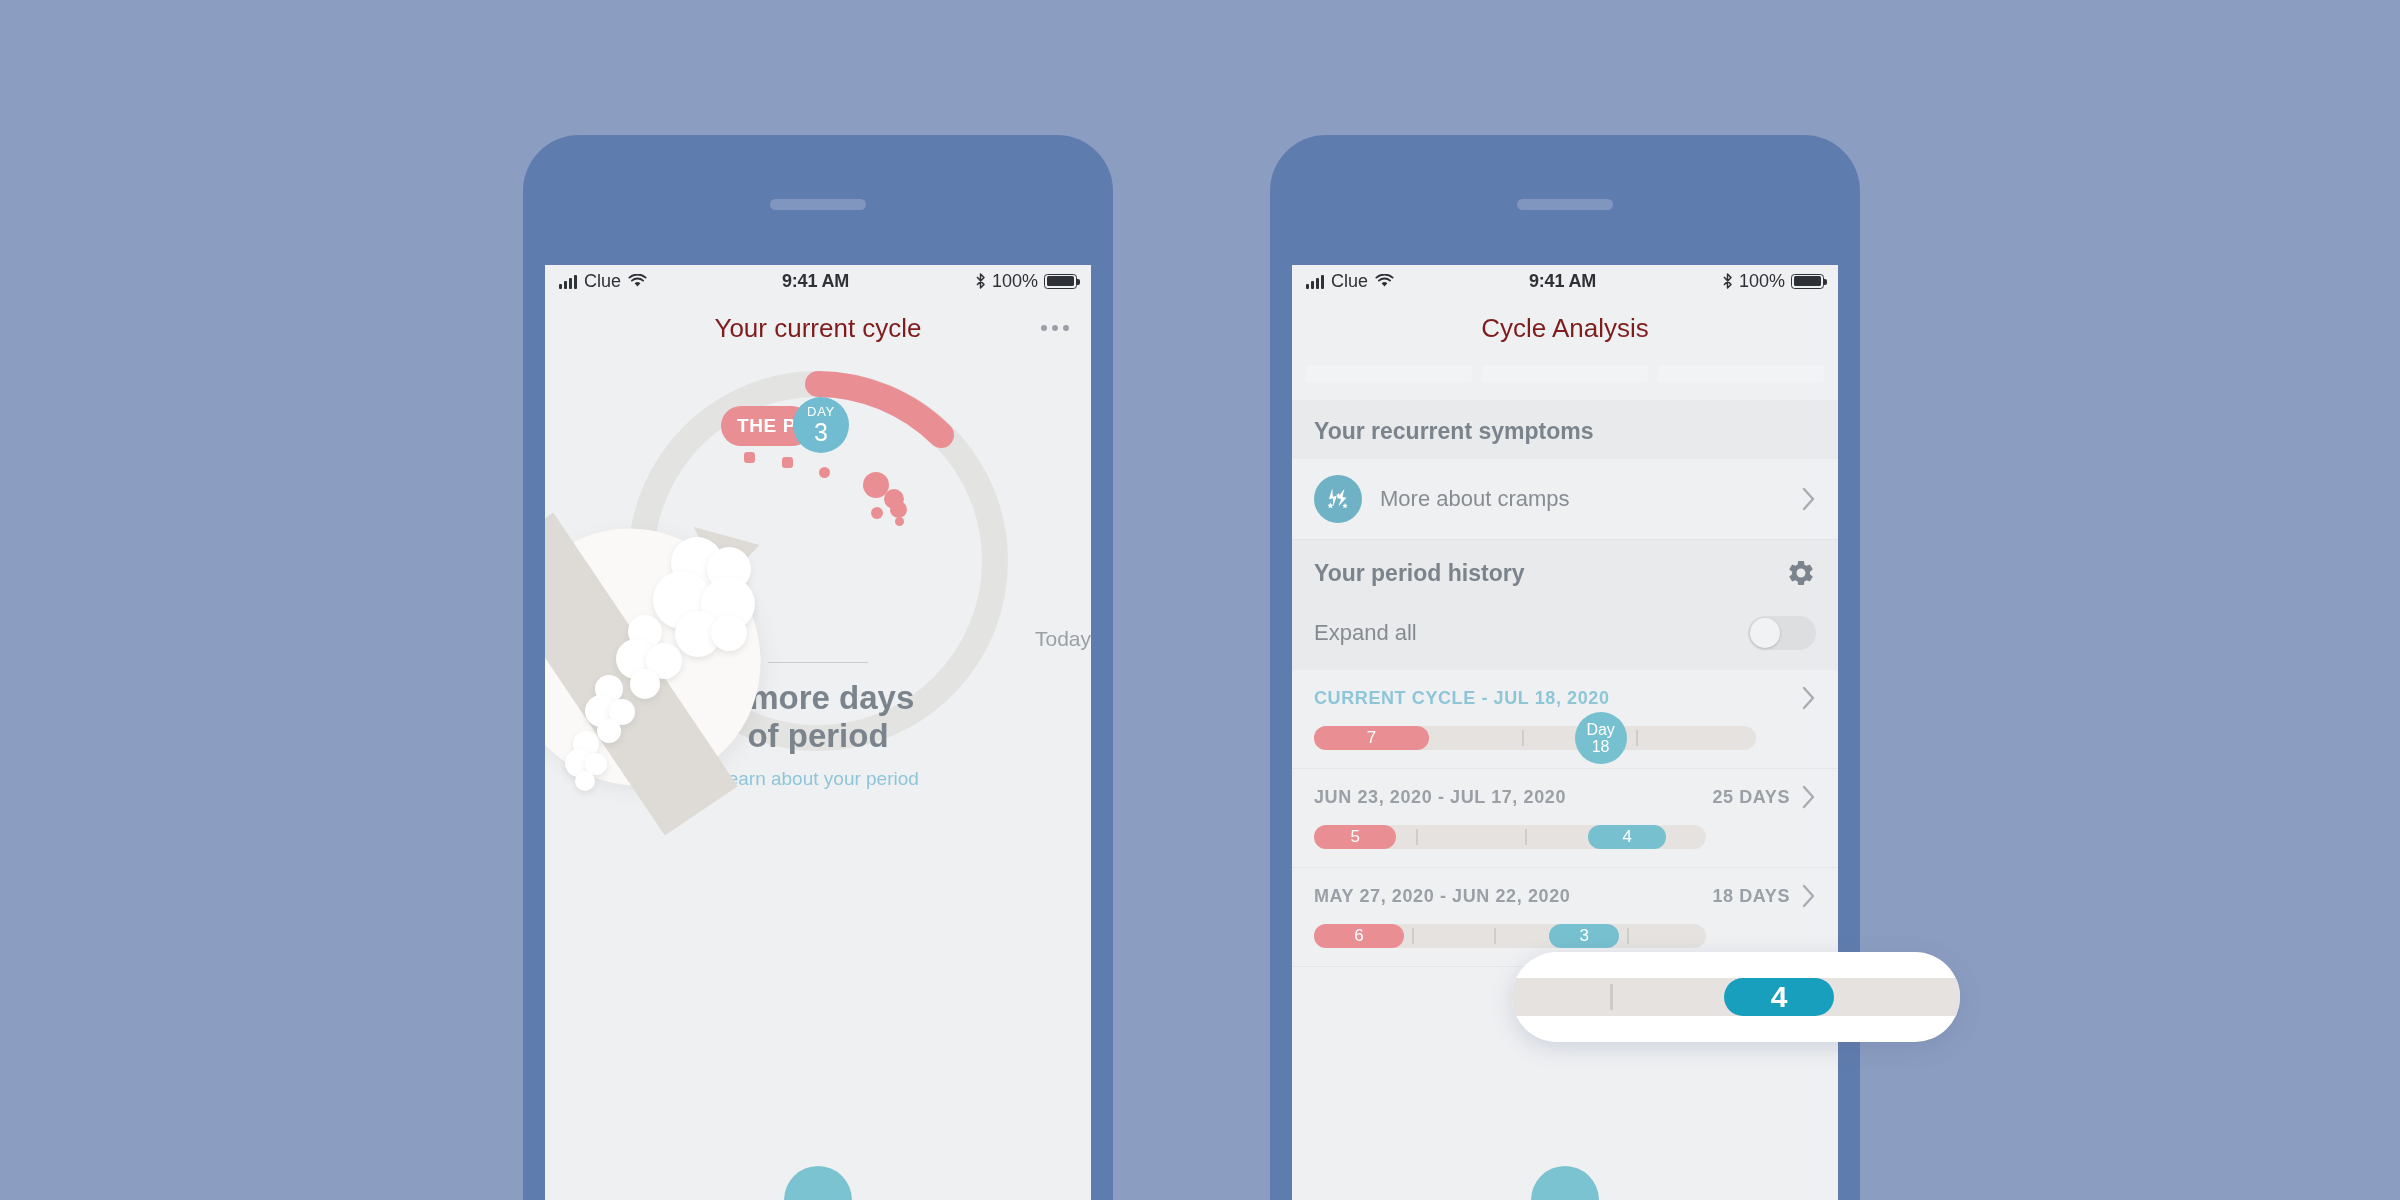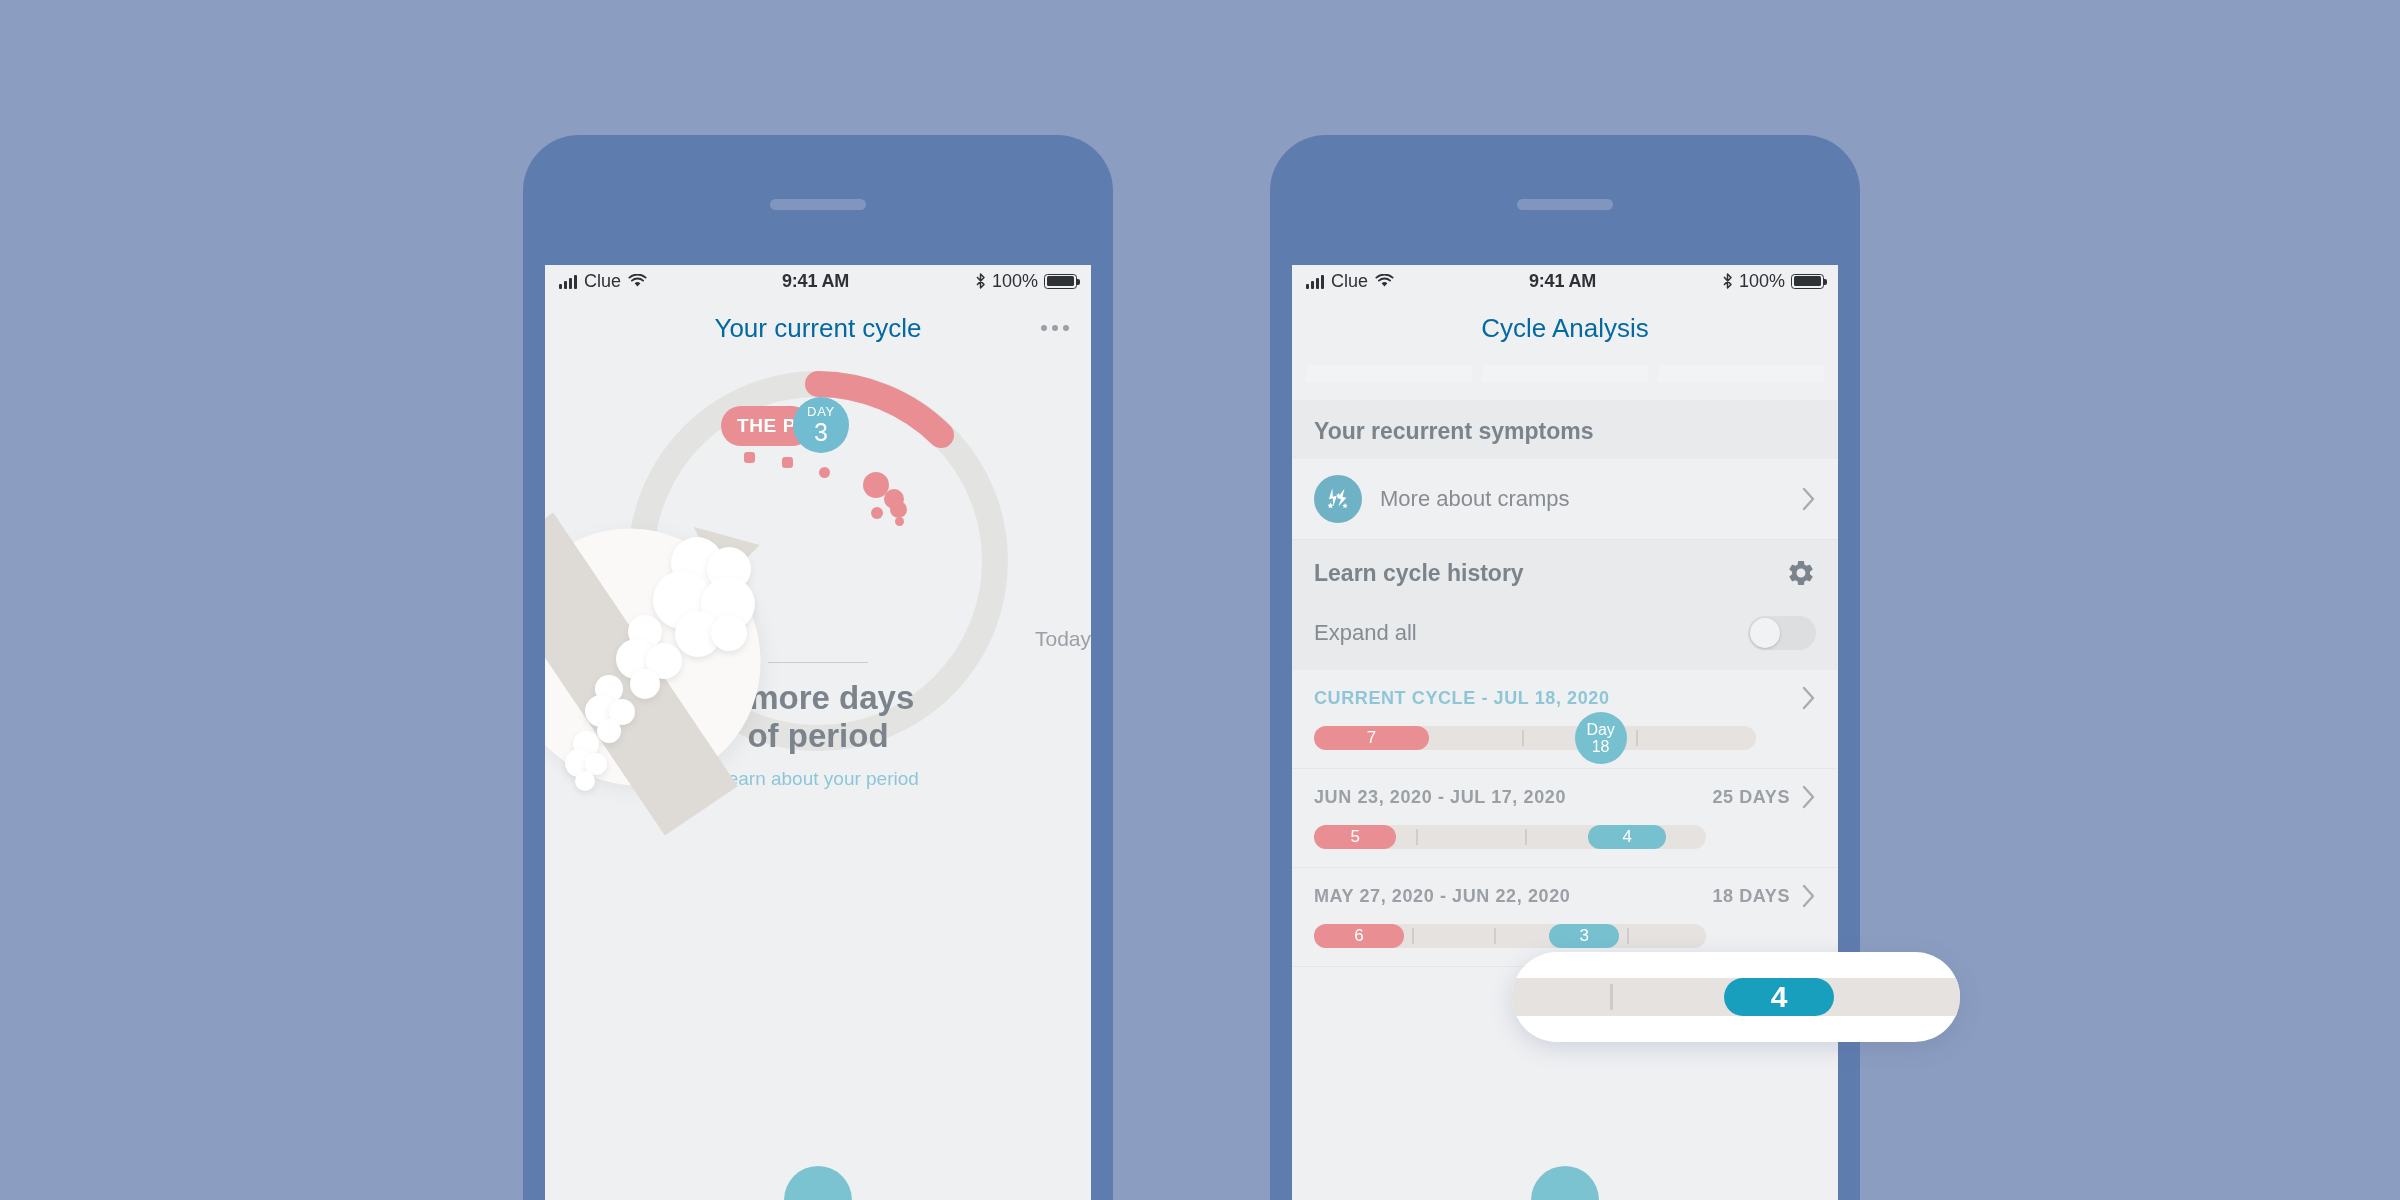--- a/index.html
+++ b/index.html
@@ -72,21 +72,21 @@
     content:''; position:absolute; right:-4px; top:4px;
     width:2.6px; height:6px; background:#2e3136; border-radius:0 2px 2px 0;
   }
   .batt u { display:block; height:100%; width:100%; background:#2e3136; border-radius:1.6px; }
 
   
   .navbar {
     height: 62px; display:flex; align-items:center; justify-content:center;
     position: relative;
   }
-  .navtitle { font-size: 26px; color: #0369a1; font-weight: 400; }
+  .navtitle { font-size: 26px; color: #7f1d1d; font-weight: 400; }
   .dots3 {
     position:absolute; right: 22px; top: 50%; transform: translateY(-50%);
     display:flex; gap:5px;
   }
   .dots3 b { width:6px; height:6px; border-radius:50%; background:#9aa0a6; display:block; }
 
   
   .cycle-stage { position:relative; height: 640px; }
 
   .wheel-track {
@@ -439,21 +439,21 @@
       </span>
       <span class="lbl">More about cramps</span>
       <span class="chev">
         <svg width="14" height="24" viewBox="0 0 14 24">
             <path d="M2 2 L11 12 L2 22" stroke="#a7adb2" stroke-width="2.4" fill="none" stroke-linecap="round" stroke-linejoin="round"></path>
           </svg>
       </span>
     </div>
 
     <div class="sec-head">
-      <span>Learn cycle history</span>
+      <span>Your period history</span>
       <span class="gear">
         <svg width="30" height="30" viewBox="0 0 24 24">
           <path fill="#7b848c" d="M19.14 12.94a7.07 7.07 0 0 0 .05-.94 7.07 7.07 0 0 0-.06-.94l2.03-1.58a.48.48 0 0 0 .12-.61l-1.92-3.32a.48.48 0 0 0-.58-.22l-2.39.96a7.06 7.06 0 0 0-1.62-.94l-.36-2.54a.47.47 0 0 0-.47-.4h-3.84a.47.47 0 0 0-.47.4l-.36 2.54c-.59.24-1.13.56-1.62.94l-2.39-.96a.48.48 0 0 0-.58.22L2.74 8.87a.48.48 0 0 0 .12.61l2.03 1.58a7.3 7.3 0 0 0 0 1.88l-2.03 1.58a.48.48 0 0 0-.12.61l1.92 3.32c.12.22.38.3.58.22l2.39-.96c.5.38 1.03.7 1.62.94l.36 2.54c.04.23.24.4.47.4h3.84c.23 0 .43-.17.47-.4l.36-2.54c.59-.24 1.13-.56 1.62-.94l2.39.96c.22.08.47 0 .58-.22l1.92-3.32a.48.48 0 0 0-.12-.61ZM12 15.6A3.6 3.6 0 1 1 15.6 12 3.6 3.6 0 0 1 12 15.6Z"></path>
         </svg>
       </span>
     </div>
 
     <div class="expand-row">
       <span class="lbl">Expand all</span>
       <span class="toggle">

